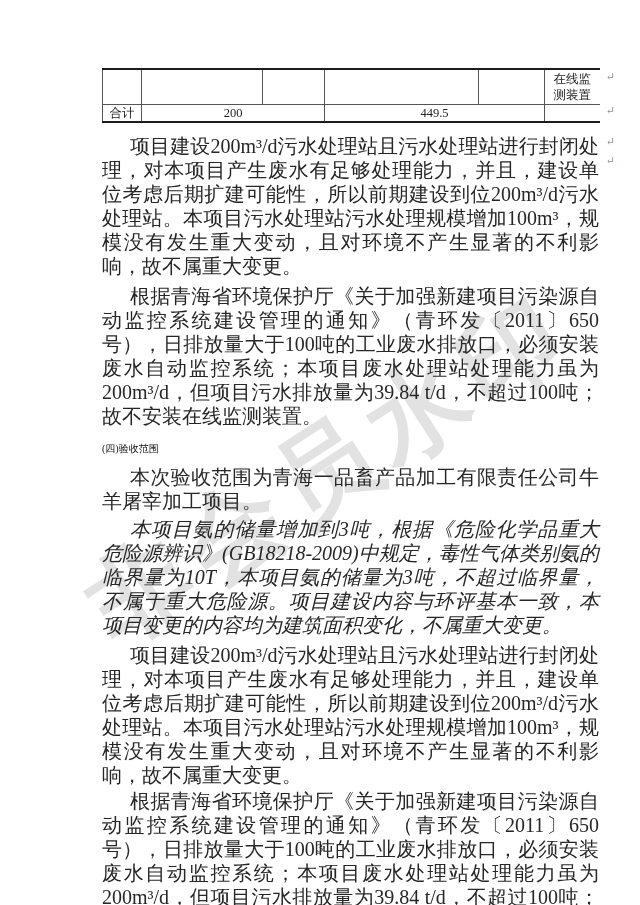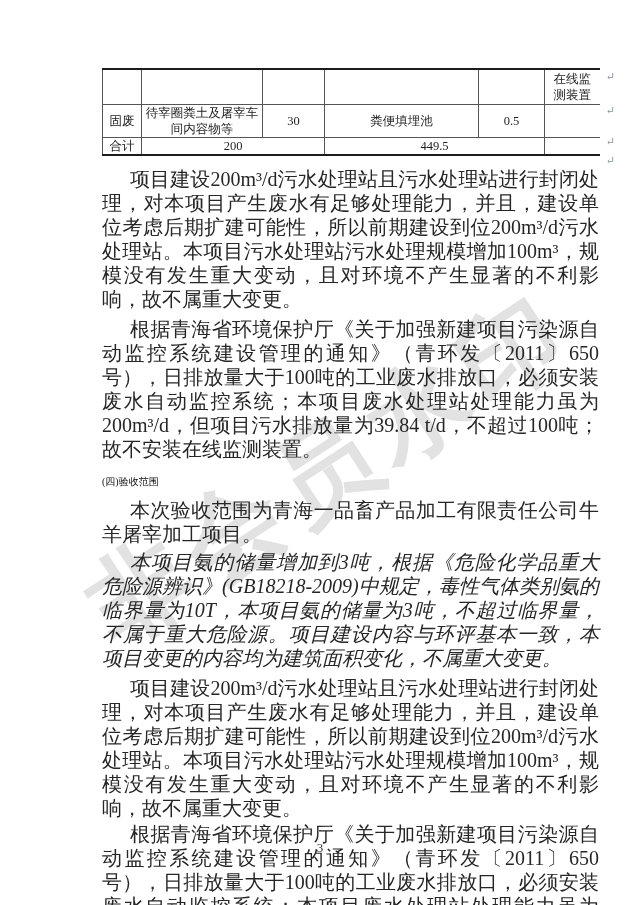--- a/index.html
+++ b/index.html
@@ -70,28 +70,20 @@
         </colgroup>
         <tbody>
             <tr class="r0">
           <td></td>
           <td></td>
           <td></td>
           <td></td>
           <td></td>
           <td class="last">在线监测装置</td>
         </tr>
-        <tr class="r1">
-          <td>固废</td>
-          <td>待宰圈粪土及屠宰车间内容物等</td>
-          <td>30</td>
-          <td>粪便填埋池</td>
-          <td>0.5</td>
-          <td class="last"></td>
-        </tr>
         <tr class="r3">
           <td>合计</td>
           <td colspan="2">200</td>
           <td colspan="2">449.5</td>
           <td class="last"></td>
         </tr>
       </tbody>
         </table>
       <span class="pilcrow" style="top:3px">↵</span>
       <span class="pilcrow" style="top:37px">↵</span>

